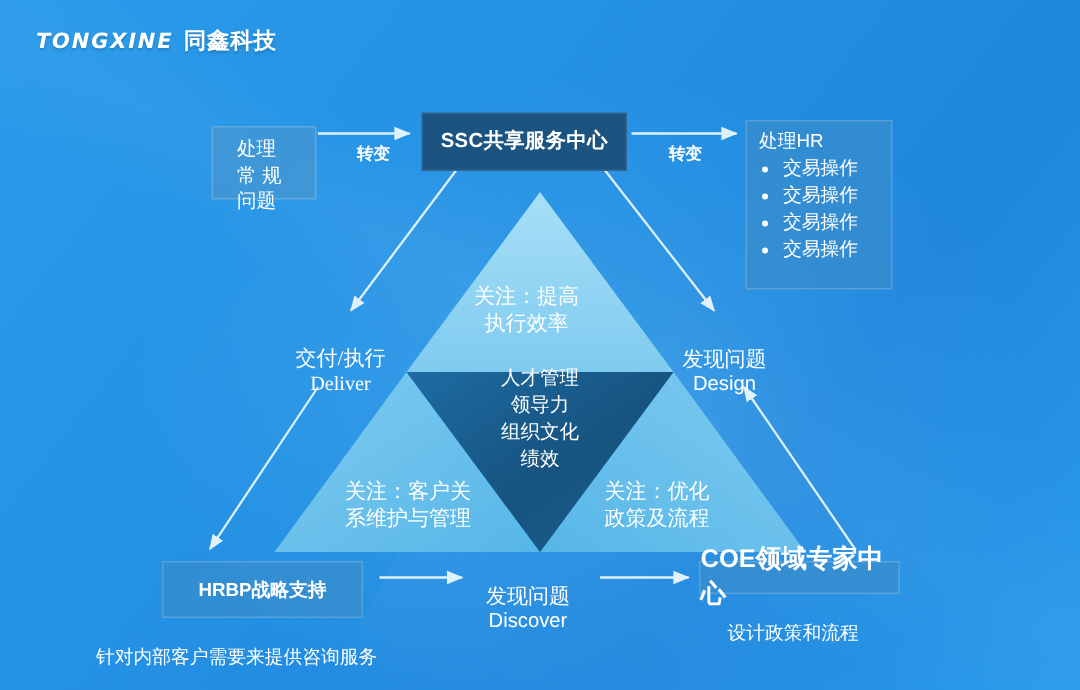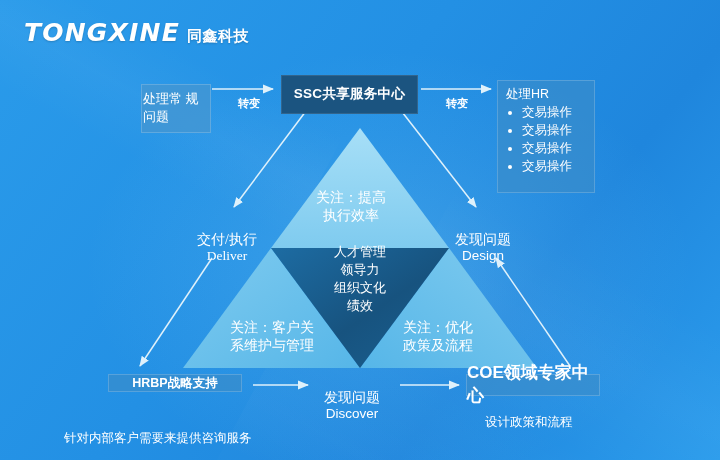--- a/index.html
+++ b/index.html
@@ -36,21 +36,21 @@
   #logo {
     position: absolute;
     left: 24px;
     top: 18px;
     display: flex;
     align-items: baseline;
     gap: 7px;
   }
   #logo .latin {
     font-family: "DejaVu Sans", sans-serif;
-    font-size: 25px;
+    font-size: 14px;
     font-weight: bold;
     font-style: italic;
     letter-spacing: 1.2px;
     color: #ffffff;
     text-shadow: 0 1px 2px rgba(0,0,0,.18);
   }
   #logo .cn {
     font-size: 15px;
     font-weight: bold;
     color: #ffffff;
@@ -80,42 +80,42 @@
     background: #1b5480;
     border: 1px solid rgba(255,255,255,0.10);
   }
   .box-mid {
     background: rgba(60,140,200,0.62);
     border: 1px solid rgba(255,255,255,0.18);
   }
 
   #box-routine {
     left: 141px; top: 84px; width: 70px; height: 49px;
-    padding: 5px 1px;
+    padding: 5px 16px;
     font-size: 13px;
   }
   #box-ssc {
     left: 281px; top: 75px; width: 137px; height: 39px;
     font-size: 13.5px; font-weight: bold;
     display: flex; align-items: center; justify-content: center;
     letter-spacing: .3px;
   }
   #box-hr {
     left: 497px; top: 80px; width: 98px; height: 113px;
     padding: 5px 8px;
     font-size: 12.5px;
   }
   #box-hr .hr-title { margin-bottom: 1px; }
   #box-hr ul {
     margin: 0; padding-left: 16px; list-style: disc;
   }
   #box-hr li { margin: 1px 0; }
 
   #box-hrbp {
-    left: 108px; top: 374px; width: 134px; height: 18px;
+    left: 108px; top: 374px; width: 134px; height: 38px;
     font-size: 12.5px; font-weight: bold;
     display: flex; align-items: center; justify-content: center;
   }
   #box-coe {
     left: 466px; top: 374px; width: 134px; height: 22px;
     font-size: 17px; font-weight: bold;
     display: flex; align-items: center; justify-content: center;
   }
 
   

